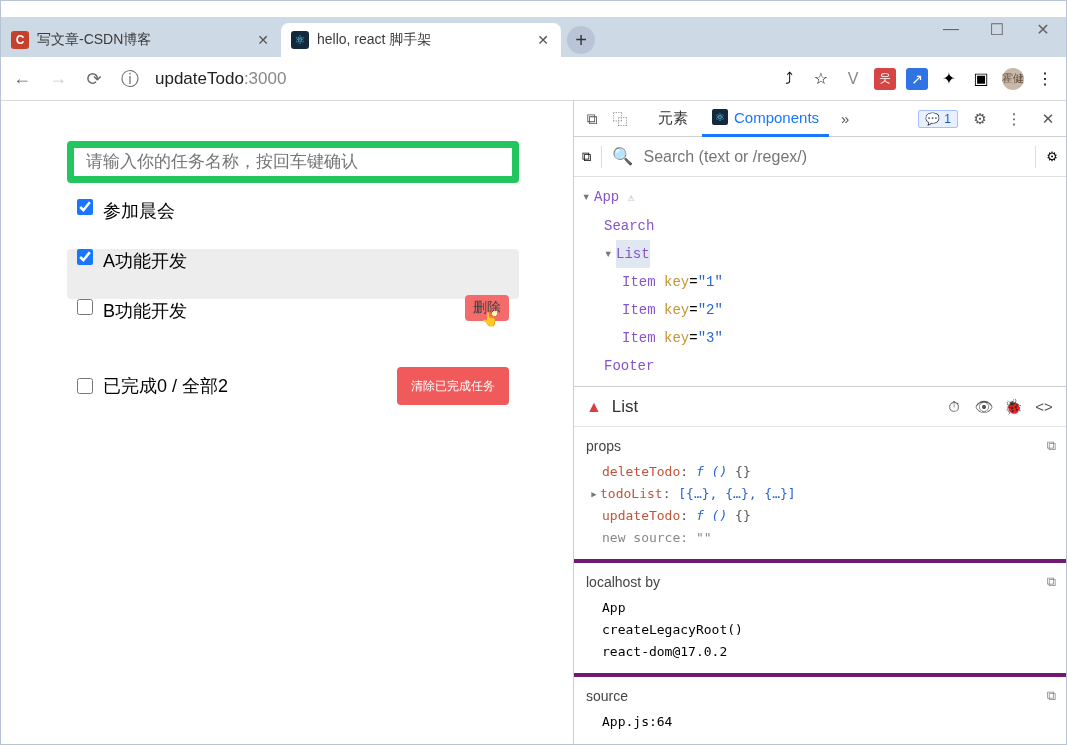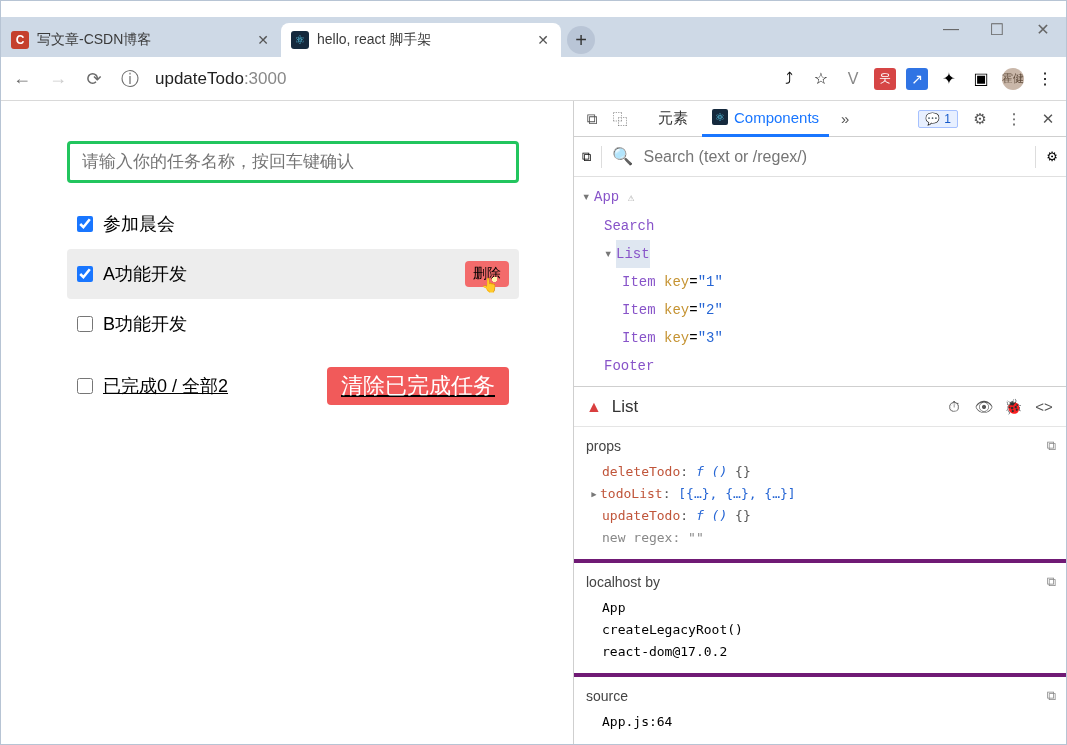--- a/index.html
+++ b/index.html
@@ -28,31 +28,31 @@
   .ext-icon{ width:22px; height:22px; display:inline-flex; align-items:center; justify-content:center; font-size:16px; }
   .ext-row{ display:flex; gap:10px; align-items:center;}
   .ext-red{ background:#d64545; color:#fff; border-radius:3px; font-size:12px;}
   .ext-blue{ background:#3074e4; color:#fff; border-radius:3px; font-size:14px;}
   .avatar{ width:22px; height:22px; border-radius:50%; background:#c9b7a9; color:#5e4a3a; font-size:11px; display:flex; align-items:center; justify-content:center;}
   
   .split { flex:1; display:flex; min-height:0; }
   
   .app-left { flex:1; padding: 40px 10px 10px 10px; }
   .app-left .inner{ width: 452px; margin: 0 0 0 56px; }
-  .todo-input{ width:100%; height:42px; border:3px solid #22c55e; border-radius:4px; padding:0 12px; font-size:17px; outline:none;}
-  .todo-item{ display:flex; align-items:center; height:50px; padding:0 10px; font-size:18px;}
+  .todo-input{ width:100%; height:42px; border:7px solid #22c55e; border-radius:4px; padding:0 12px; font-size:17px; outline:none;}
+  .todo-item{ display:flex; align-items:flex-start; height:50px; padding:0 10px; font-size:18px;}
   .todo-item.hovered{ background:#ededed; border-radius:4px;}
   .todo-item input[type=checkbox]{ width:16px; height:16px; margin-right:10px; accent-color:#1976ff;}
-  .del-btn{ margin-left:auto; background:#f36b6b; color:#000000; border:none; border-radius:4px; padding:4px 8px; font-size:14px; position:relative;}
+  .del-btn{ margin-left:auto; background:#f36b6b; color:#404040; border:none; border-radius:4px; padding:4px 8px; font-size:14px; position:relative;margin-top:46px;}
   .del-btn::after{ content:""; position:absolute; right:6px; bottom:-2px; width:14px; height:14px; background: radial-gradient(circle at 40% 30%, #fff6b0 20%, transparent 21%);}
   .cursor-hand{ position:absolute; right:10px; bottom:-6px; font-size:14px; pointer-events:none;}
-  .footer-row{ display:flex; align-items:center; margin-top:18px; padding:0 10px;text-decoration:underline;}
+  .footer-row{ display:flex; align-items:center; margin-top:18px; padding:0 10px;}
   .footer-row input[type=checkbox]{ width:16px; height:16px; margin-right:10px;}
   .footer-row .label{ font-size:18px;}
-  .clear-btn{ margin-left:auto; background:#f15a5a; color:#fff; border:none; border-radius:4px; height:38px; padding:0 14px; font-size:22px;}
+  .clear-btn{ margin-left:auto; background:#f15a5a; color:#fff; border:none; border-radius:4px; height:38px; padding:0 14px; font-size:12px;}
   
   .devtools{ width:493px; border-left:1px solid #cfcfcf; display:flex; flex-direction:column; font-size:13px; min-height:0;}
   .dt-tabs{ height:36px; border-bottom:1px solid #cfcfcf; display:flex; align-items:center; gap:4px; padding:0 6px;}
   .dt-tabs .icon{ color:#555; width:24px; text-align:center; font-size:15px;}
   .dt-tab{ padding:0 10px; height:36px; display:flex; align-items:center; gap:6px; color:#333; font-size:15px;}
   .dt-tab.active{ color:#1976ff; border-bottom:3px solid #1976ff;}
   .dt-tab .react-logo{ width:16px;height:16px; background:#15293d; color:#61dafb; display:flex;align-items:center;justify-content:center; font-size:11px; border-radius:2px;}
   .dt-right{ margin-left:auto; display:flex; gap:10px; align-items:center;}
   .dt-badge{ border:1px solid #a6c1ff; background:#e8f0ff; color:#1559c9; font-size:12px; padding:1px 6px; border-radius:2px; display:flex; gap:4px; align-items:center;}
   
@@ -209,21 +209,21 @@
           <span class="hd-icon">🐞</span>
           <span class="hd-icon">&lt;&gt;</span>
         </div>
 
         <div class="section">
           <div class="title">props</div>
           <span class="copy-icon">⧉</span>
           <div class="kv"><span class="k">deleteTodo</span><span class="c">: </span><span class="v-f ital">f ()</span> <span class="c">{}</span></div>
           <div class="kv"><span class="caret">▸</span><span class="k">todoList</span><span class="c">: </span><span class="v-lit">[{…}, {…}, {…}]</span></div>
           <div class="kv"><span class="k">updateTodo</span><span class="c">: </span><span class="v-f ital">f ()</span> <span class="c">{}</span></div>
-          <div class="kv"><span class="gray">new regex</span><span class="gray">: </span><span class="gray">""</span></div>
+          <div class="kv"><span class="gray">new source</span><span class="gray">: </span><span class="gray">""</span></div>
         </div>
 
         <div class="section">
           <div class="title">localhost by</div>
           <span class="copy-icon">⧉</span>
           <div class="kv">App</div>
           <div class="kv">createLegacyRoot()</div>
           <div class="kv">react-dom@17.0.2</div>
         </div>
 

